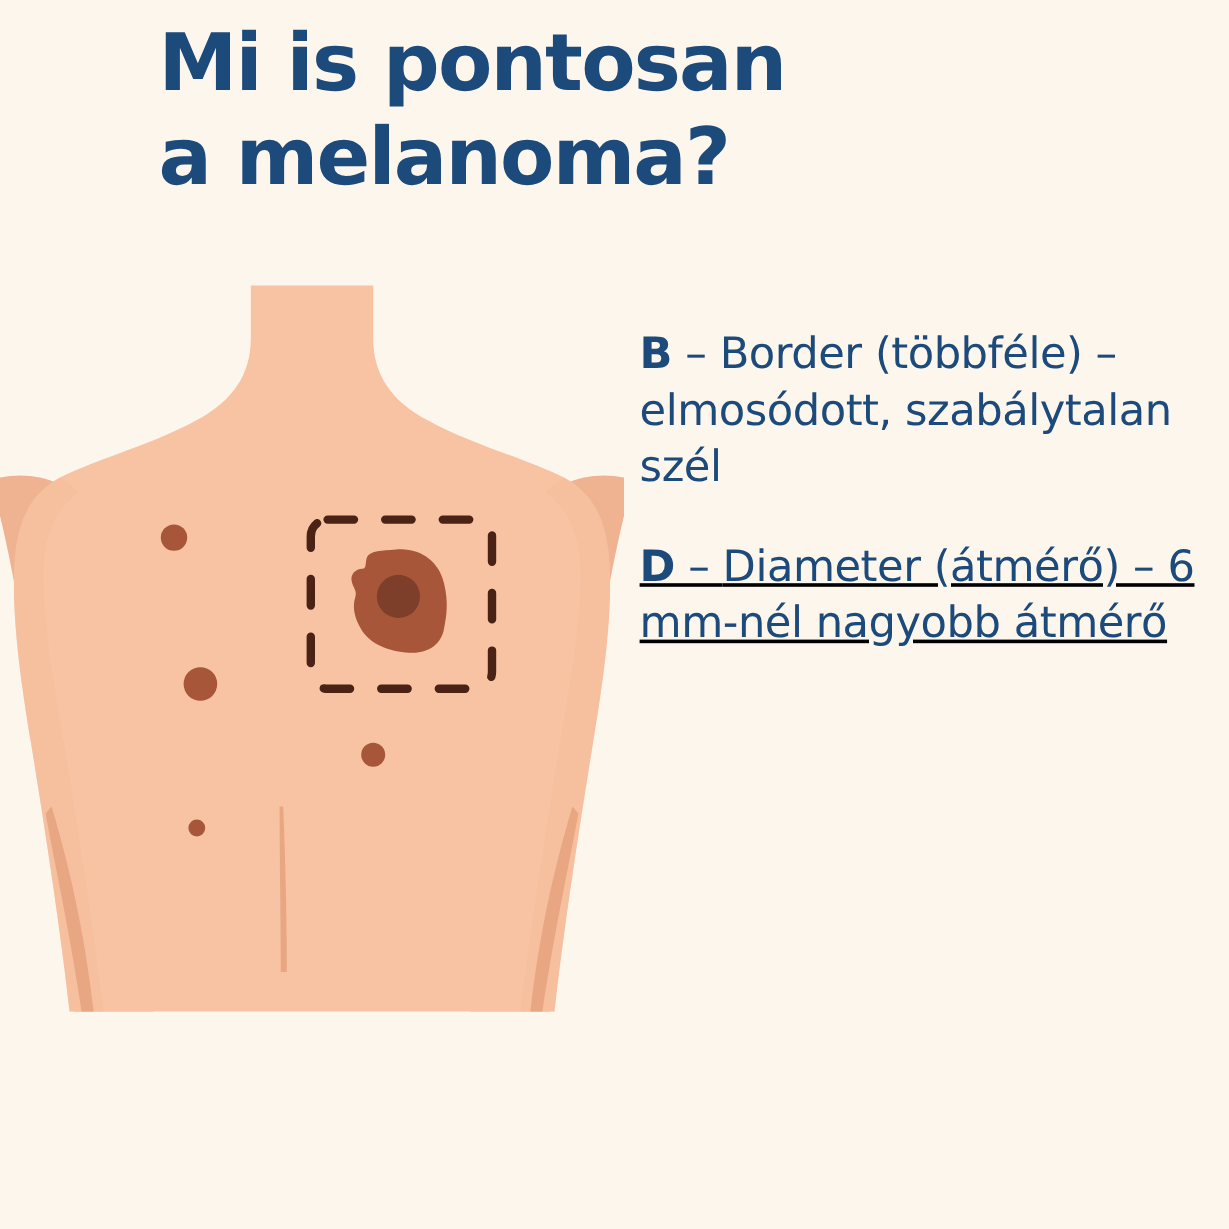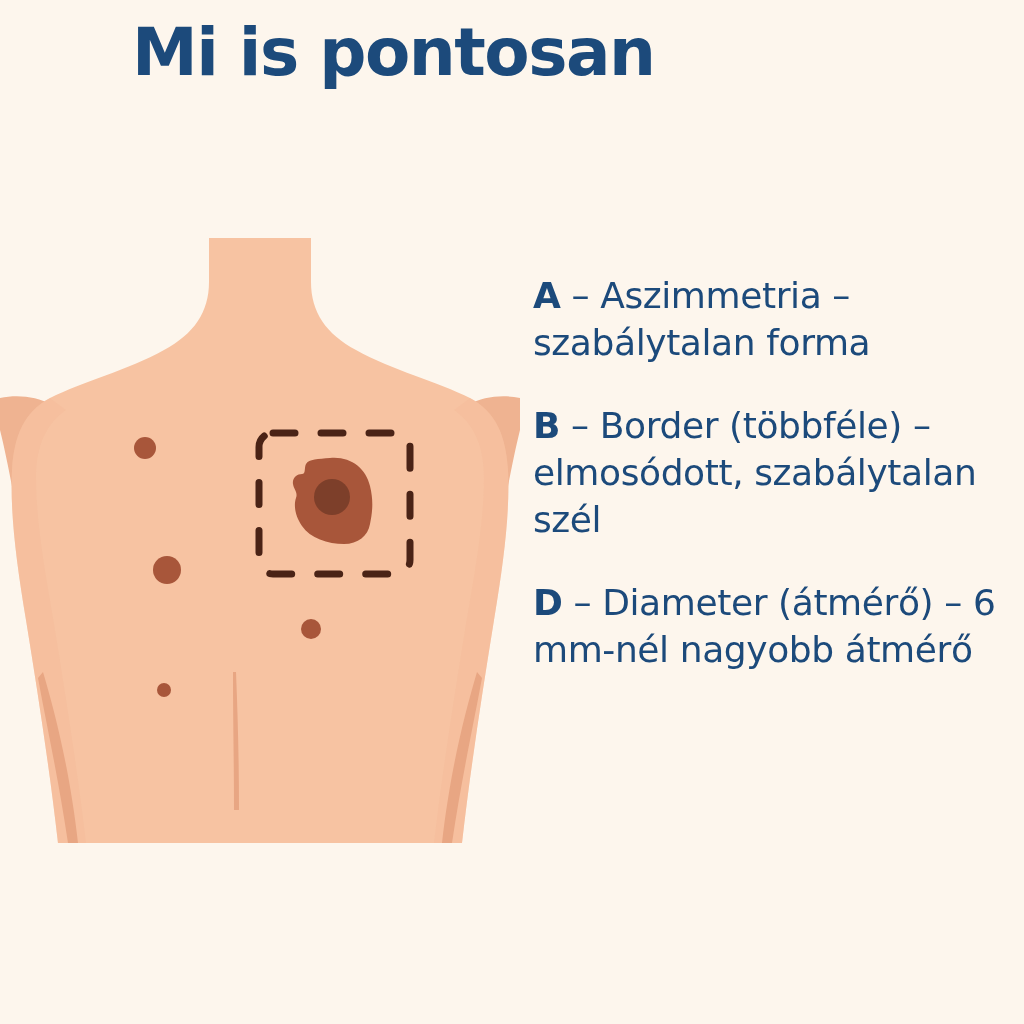--- a/index.html
+++ b/index.html
@@ -49,40 +49,41 @@
   
   #abcd-list {
     position: absolute;
     left: 533px;
     top: 272px;
     width: 470px;
   }
   .abcd-item {
     margin-bottom: 36px;
   }
-  .abcd-item:last-child { margin-bottom: 0; }
+  .abcd-item:last-child { margin-bottom: 0; text-decoration: underline; }
   .abcd-text {
     font-family: "DejaVu Sans", sans-serif;
     font-size: 36px;
     line-height: 47px;
     color: #1c4a7b;
     font-weight: 400;
     letter-spacing: -0.4px;
   }
   .abcd-letter {
     font-weight: bold;
   }
 </style>
 </head>
 <body>
 
 <div id="infographic">
 
   <div id="title-block">
     <div class="title-line">Mi is pontosan</div>
+    <div class="title-line">a melanoma?</div>
   </div>
 
   <svg id="illustration" viewBox="0 0 520 1024">
 
     <path d="M 0,398 C 30,392 62,402 78,430 C 96,462 104,520 110,590
              C 116,664 122,740 128,843
              L 62,843
              C 54,756 44,668 32,600
              C 22,540 10,470 0,430 Z" fill="#efb391"></path>
 
@@ -139,23 +140,20 @@
 
     <circle cx="145" cy="448" r="11" fill="#a8563a"></circle>
     <circle cx="167" cy="570" r="14" fill="#a8563a"></circle>
     <circle cx="311" cy="629" r="10" fill="#a8563a"></circle>
     <circle cx="164" cy="690" r="7" fill="#a8563a"></circle>
 
   </svg>
 
   <div id="abcd-list">
 
-    <div class="abcd-item">
-      <div class="abcd-text"><span class="abcd-letter">A</span><span> – </span><span>Aszimmetria – szabálytalan forma</span></div>
-    </div>
 
     <div class="abcd-item">
       <div class="abcd-text"><span class="abcd-letter">B</span><span> – </span><span>Border (többféle) – elmosódott, szabálytalan szél</span></div>
     </div>
 
 
     <div class="abcd-item">
       <div class="abcd-text"><span class="abcd-letter">D</span><span> – </span><span>Diameter (átmérő) – 6 mm-nél nagyobb átmérő</span></div>
     </div>
 

